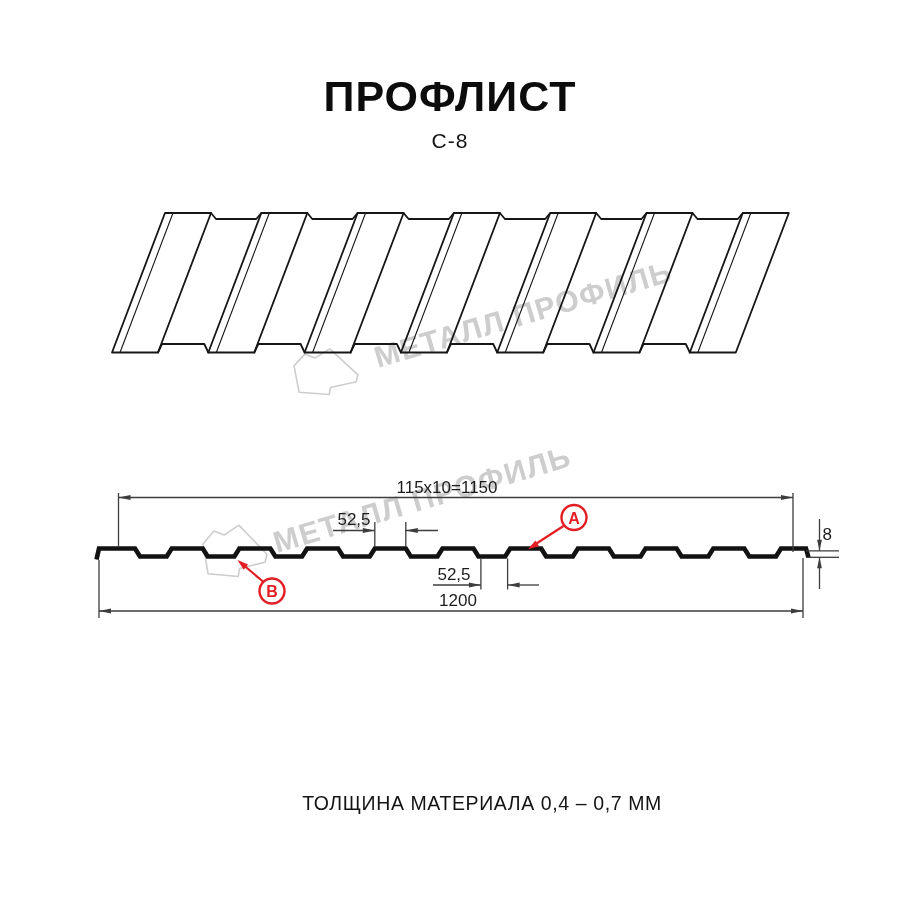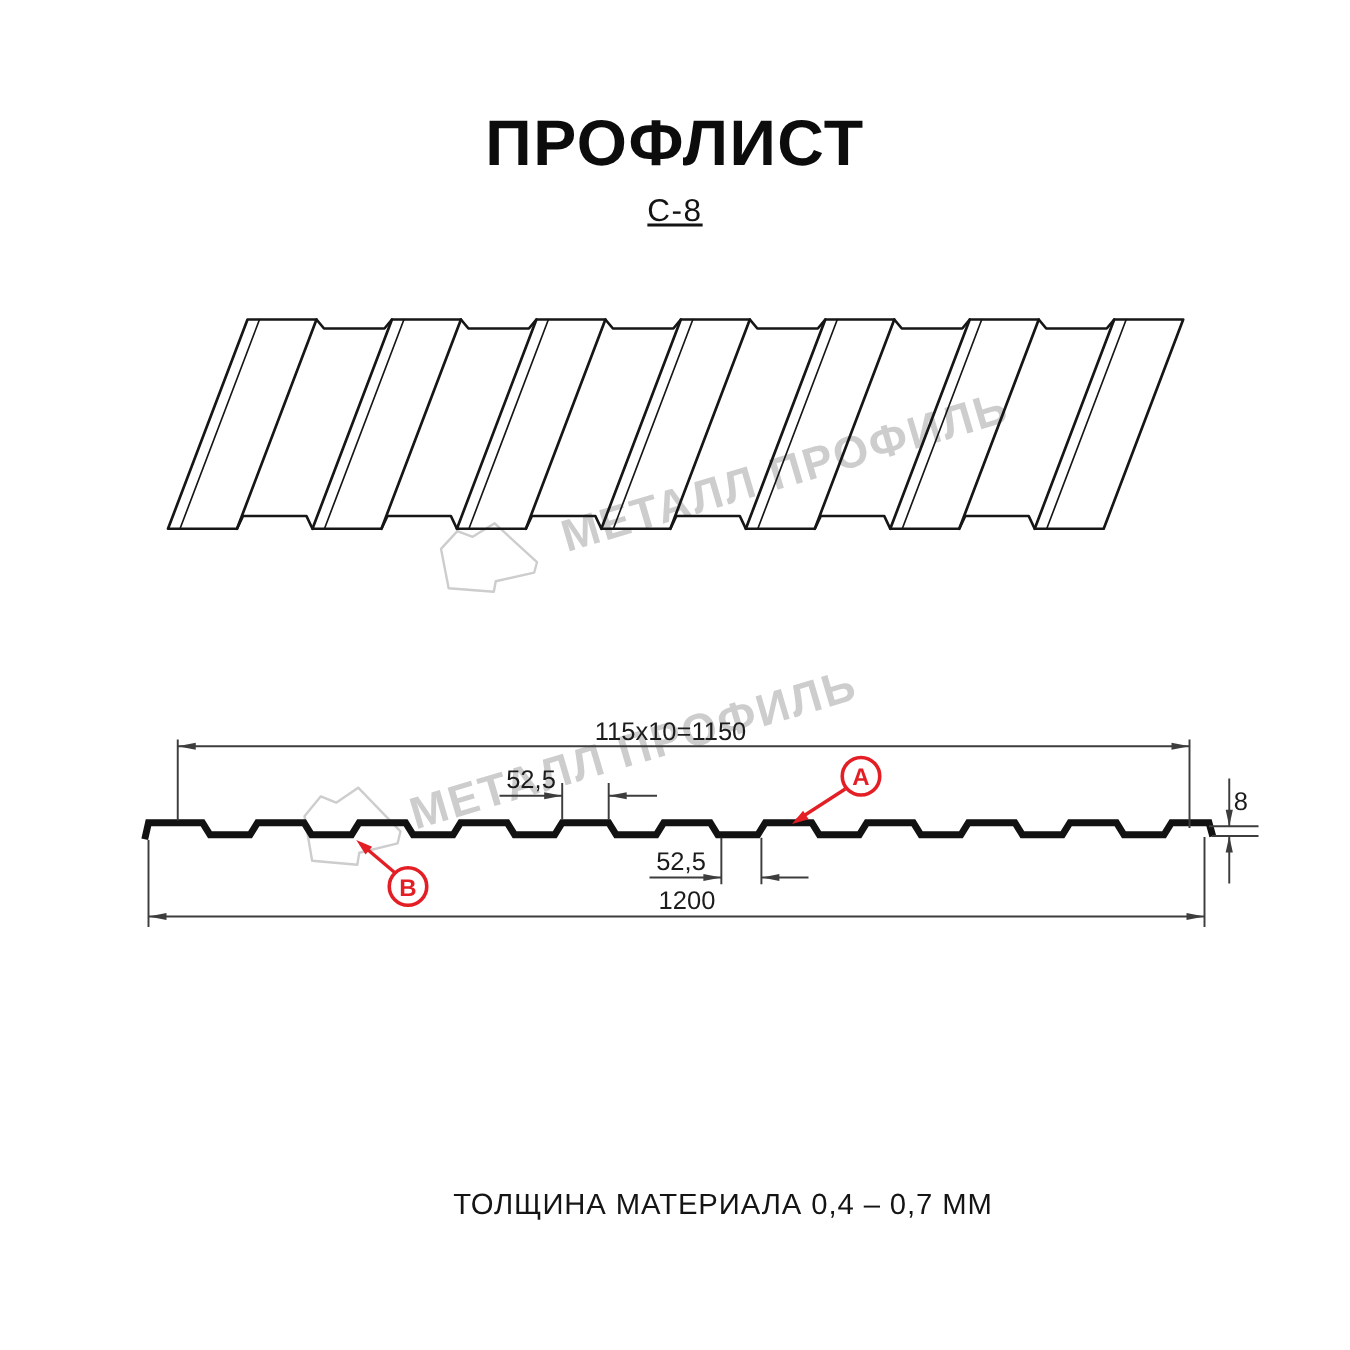--- a/index.html
+++ b/index.html
@@ -1,21 +1,21 @@
 <!DOCTYPE html>
 <html style="--red: #e31e24; --wm: #cdcdcd;"><head>
 <meta charset="utf-8">
 <style>
   html,body{margin:0;padding:0;background:#fff;}
   .page{position:relative;width:900px;height:900px;background:#fff;overflow:hidden;
         font-family:"Liberation Sans",sans-serif;}
   .title{position:absolute;top:72px;left:0;width:900px;text-align:center;
          font-size:43px;font-weight:700;letter-spacing:1px;color:#0c0c0c;}
   .subtitle{position:absolute;top:129px;left:0;width:900px;text-align:center;
-         font-size:21px;font-weight:400;letter-spacing:1px;color:#141414;text-decoration:underline;}
+         font-size:21px;font-weight:400;letter-spacing:1px;color:#141414;}
   .footer{position:absolute;top:792px;left:0;width:900px;text-align:center;
          font-size:19.5px;font-weight:400;letter-spacing:0.6px;color:#141414;margin-left:32px;}
   svg{position:absolute;left:0;display:block;}
   .ln{fill:none;stroke:#161616;stroke-width:1.8;stroke-linejoin:round;stroke-linecap:round;}
   .thin{stroke-width:1.1;}
   .profile{fill:none;stroke:#121212;stroke-width:4.6;stroke-linejoin:miter;stroke-linecap:butt;}
   .dl{fill:none;stroke:#3d3d3d;stroke-width:1.3;stroke-linecap:butt;}
   .ah{fill:#3d3d3d;stroke:none;}
   .dim{font-family:"Liberation Sans",sans-serif;font-size:17px;fill:#1c1c1c;}
   .wm-logo{fill:none;stroke:var(--wm,#cdcdcd);stroke-width:1.6;stroke-linejoin:round;}

